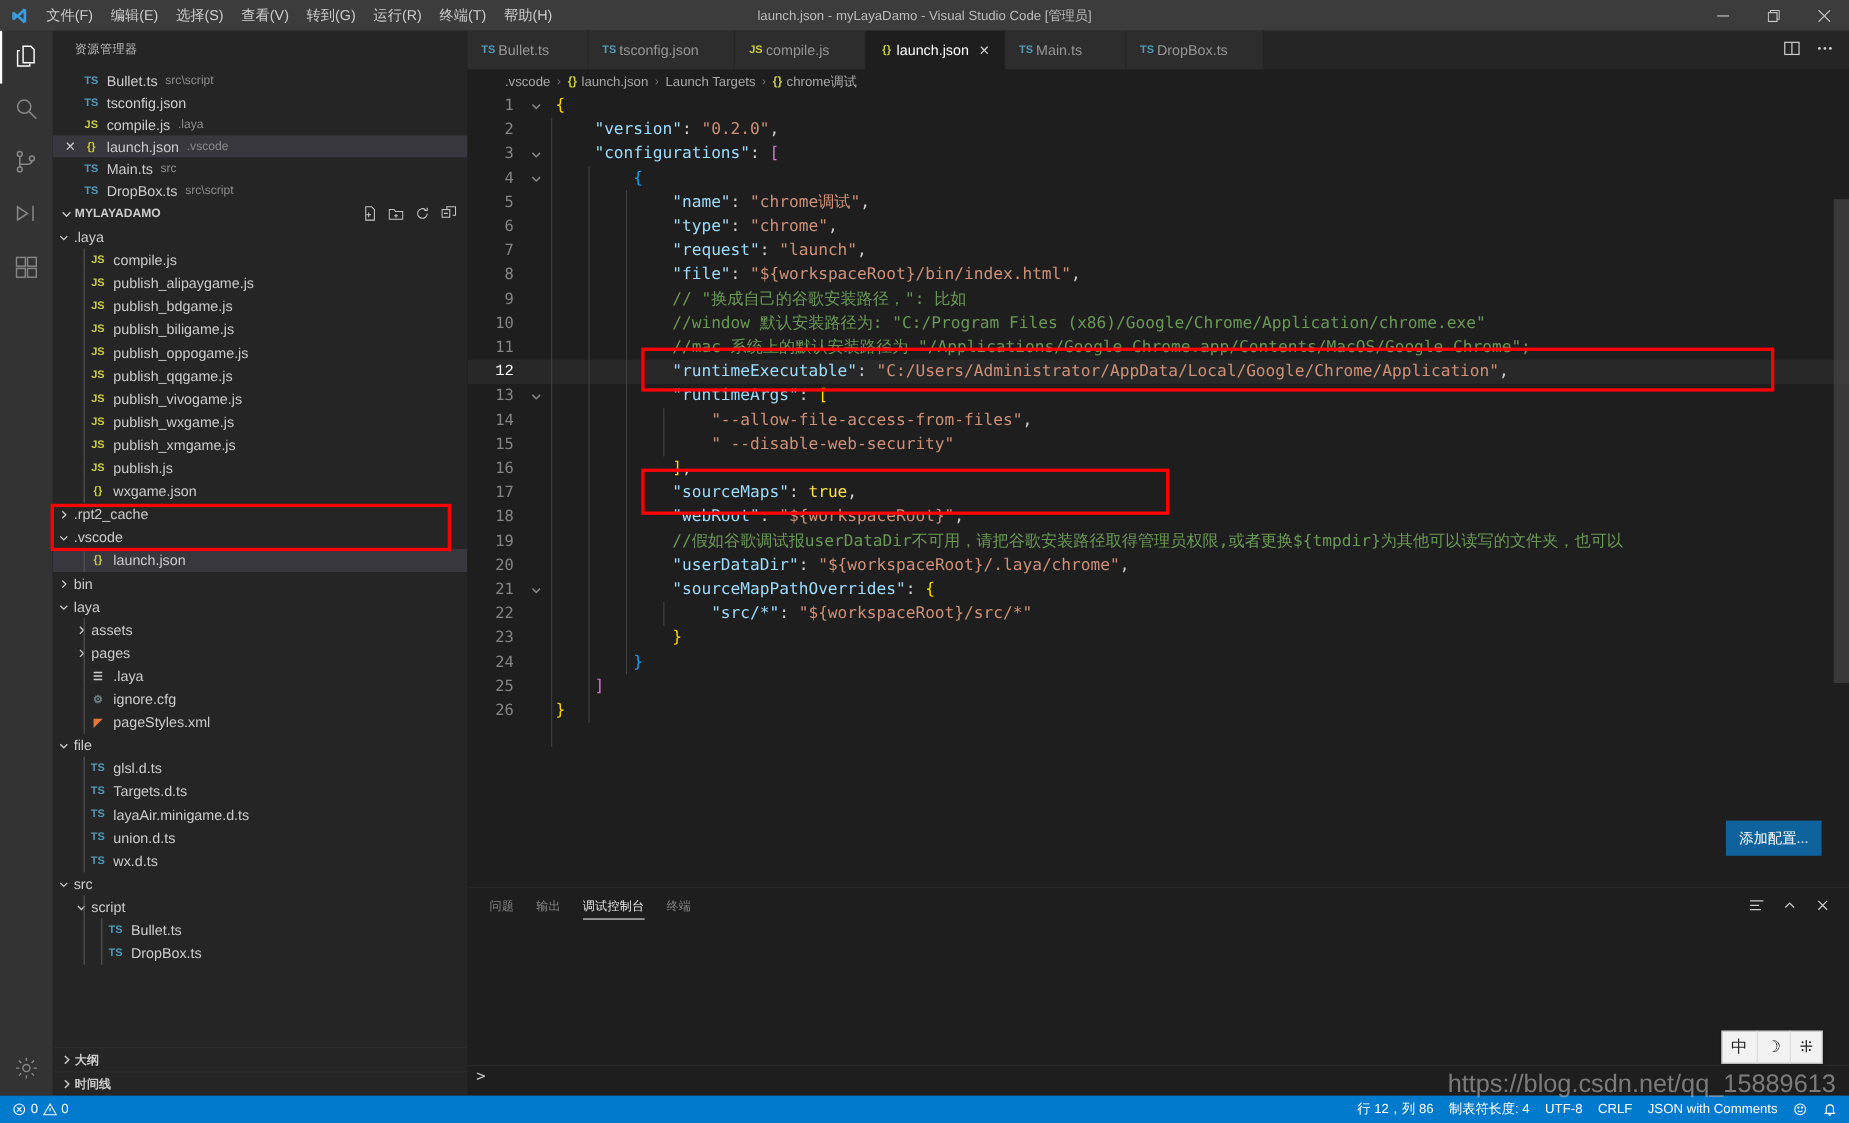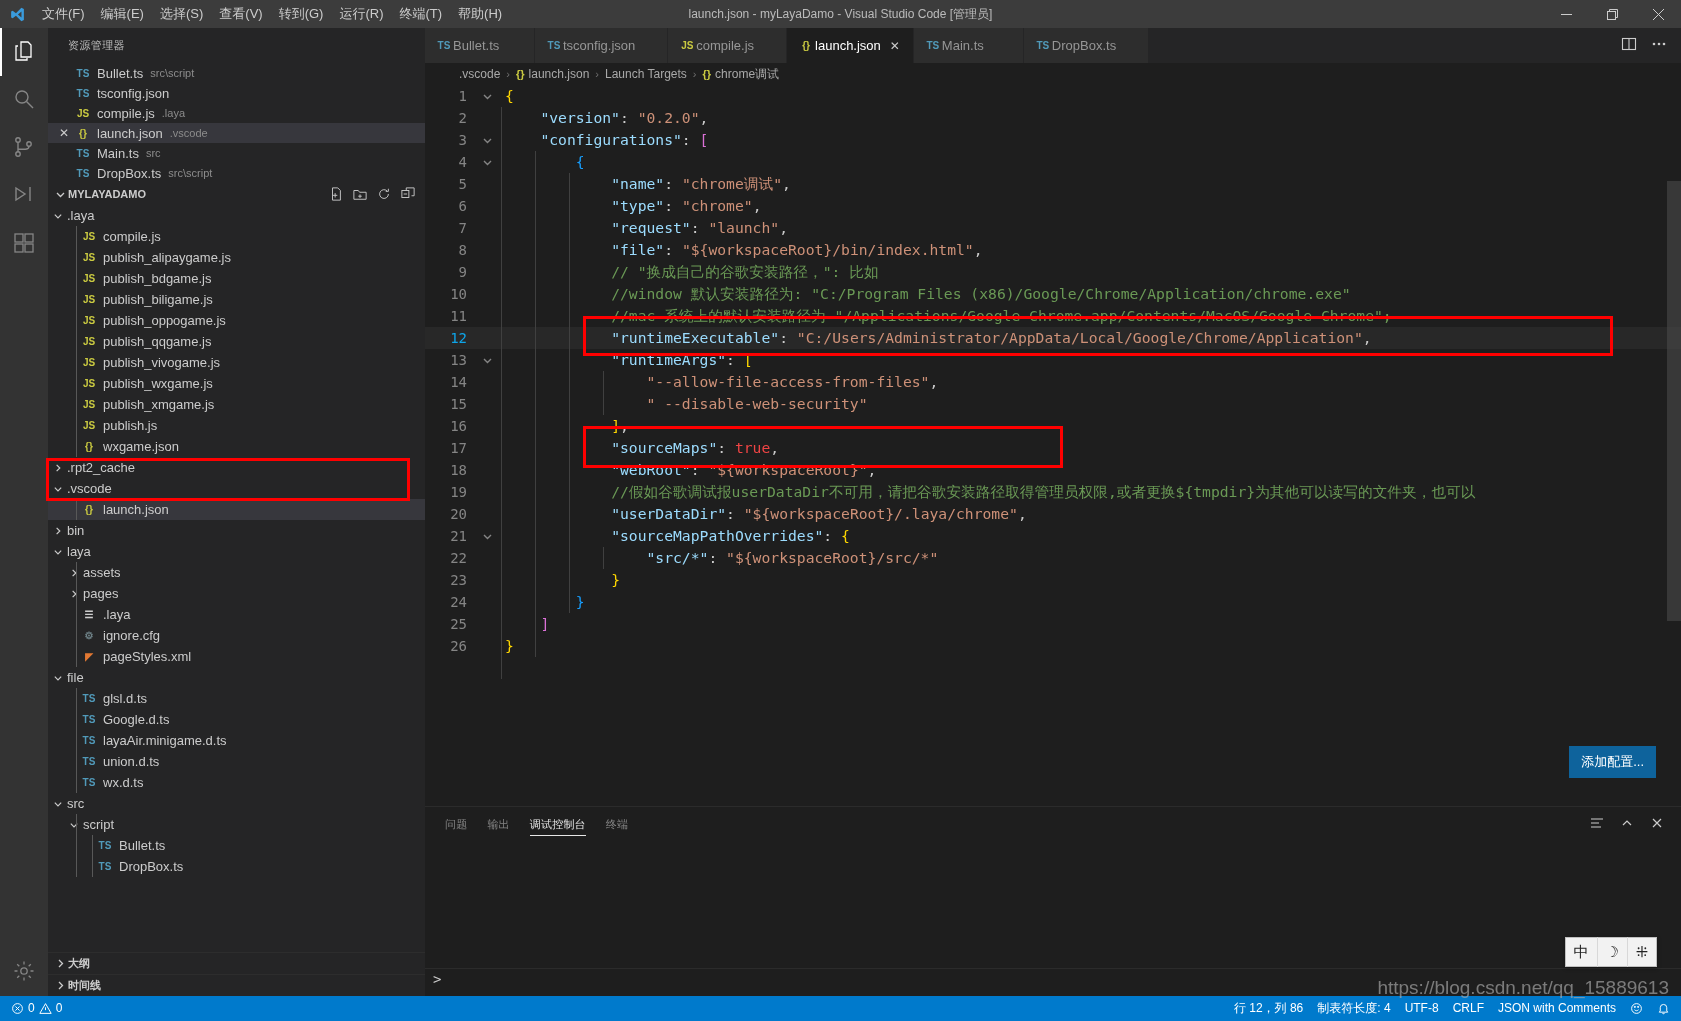--- a/index.html
+++ b/index.html
@@ -132,31 +132,31 @@
   .code {
     position:absolute; inset:0;
     font-family:"DejaVu Sans Mono","Liberation Mono",monospace;
     font-size:14.7px; line-height:22px; white-space:pre;
   }
   .cline { height:22px; display:flex; align-items:center; position:relative; }
   .gutter {
     width:52px; flex:0 0 52px; text-align:right; padding-right:10px; color:#858585;
     font-size:14px; font-family:"DejaVu Sans Mono","Liberation Mono",monospace;
   }
-  .gutter.cur { color:#0ea5e9; }
+  .gutter.cur { color:#ffffff;font-family:Liberation Mono, monospace; }
   .fold { width:20px; flex:0 0 20px; color:#858585; display:flex; align-items:center; justify-content:center; }
   .fold svg { width:11px; height:11px; }
   .ctext { padding-left:8px; }
   .cline.cur { background:#282828; }
 
   .k-prop { color:#9cdcfe; }
   .k-str { color:#ce9178; }
   .k-punc { color:#cccccc; }
   .k-com { color:#6a9955; }
-  .k-bool { color:#ef4444;margin-top:36px; }
+  .k-bool { color:#fde047;margin-top:36px; }
   .k-brk1 { color:#ffd700; }
   .k-brk2 { color:#da70d6; }
   .k-brk3 { color:#179fff; }
 
   .ind-guide { position:absolute; top:0; bottom:0; width:1px; background:#404040; }
 
   
   .redbox { position:absolute; border:3px solid #ff0000; pointer-events:none; z-index:30; }
 
   .addconf {
@@ -202,21 +202,21 @@
   .ime {
     position:absolute; right:24px; bottom:54px; background:#f2f2f2; color:#222;
     border:1px solid #c0c0c0; height:30px; display:flex; align-items:center;
     font-size:15px; z-index:50; box-shadow:0 1px 4px #00000066;
   }
   .ime span { padding:0 8px; border-right:1px solid #d8d8d8; line-height:30px; }
   .ime span:last-child { border-right:none; }
 
   
   .watermark {
-    position:absolute; right:12px; bottom:22px; font-size:19px; color:#a9a9a9aa;
+    position:absolute; right:12px; bottom:22px; font-size:23px; color:#a9a9a9aa;
     pointer-events:none; z-index:45; font-family:"Liberation Sans",sans-serif;
   }
 </style>
 </head>
 <body>
 
 <div class="app">
 
   <div class="titlebar">
     <div class="vslogo">
@@ -577,21 +577,21 @@
               <span style="width: 20px; flex: 0 0 20px;"></span>
               <span class="tw"></span>
               <span class="ficon ts">TS</span>
               <span class="fname">glsl.d.ts</span>
             </div>
             <div class="trow">
               <span class="indent-guide" style="left: 28px;"></span>
               <span style="width: 20px; flex: 0 0 20px;"></span>
               <span class="tw"></span>
               <span class="ficon ts">TS</span>
-              <span class="fname">Google.d.ts</span>
+              <span class="fname">Targets.d.ts</span>
             </div>
             <div class="trow">
               <span class="indent-guide" style="left: 28px;"></span>
               <span style="width: 20px; flex: 0 0 20px;"></span>
               <span class="tw"></span>
               <span class="ficon ts">TS</span>
               <span class="fname">layaAir.minigame.d.ts</span>
             </div>
             <div class="trow">
               <span class="indent-guide" style="left: 28px;"></span>

